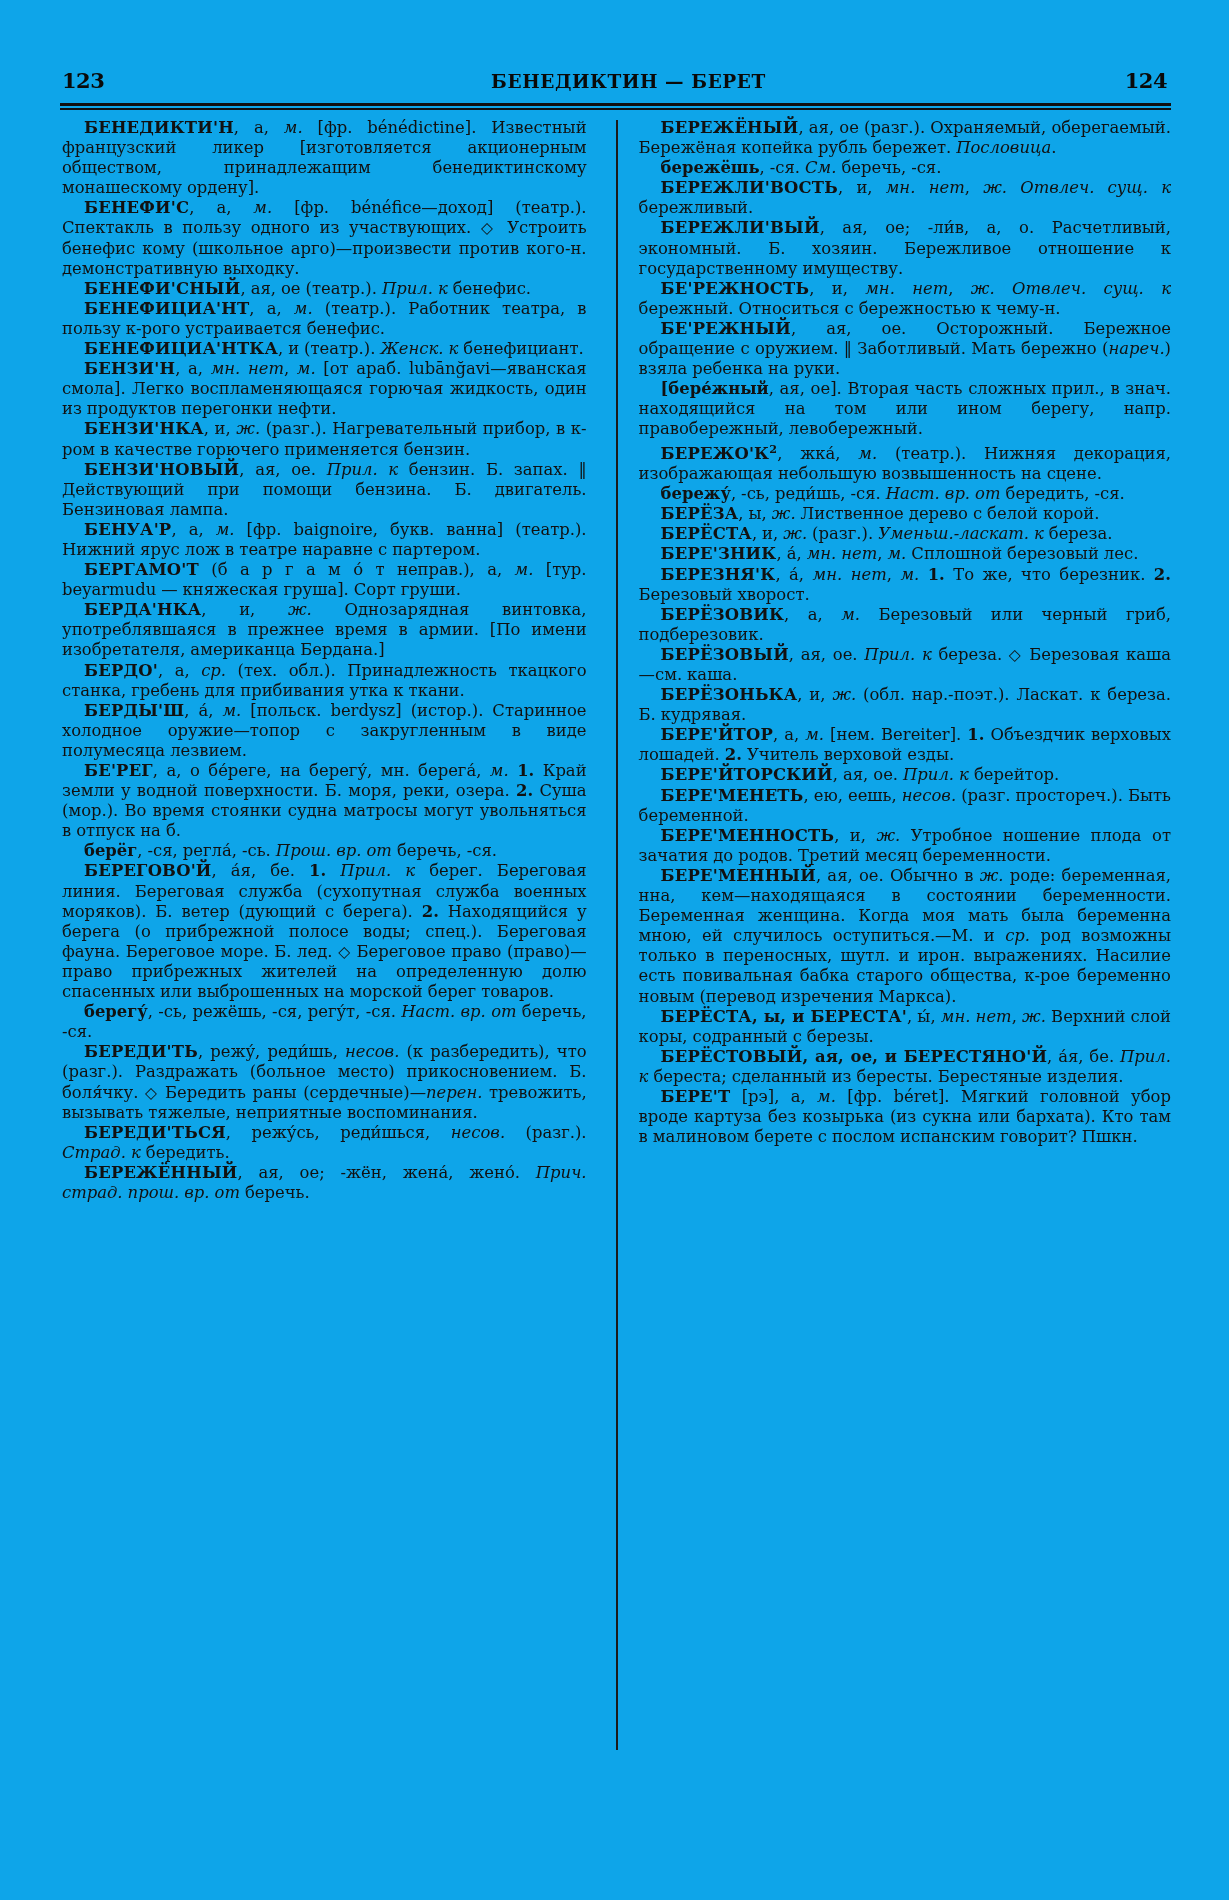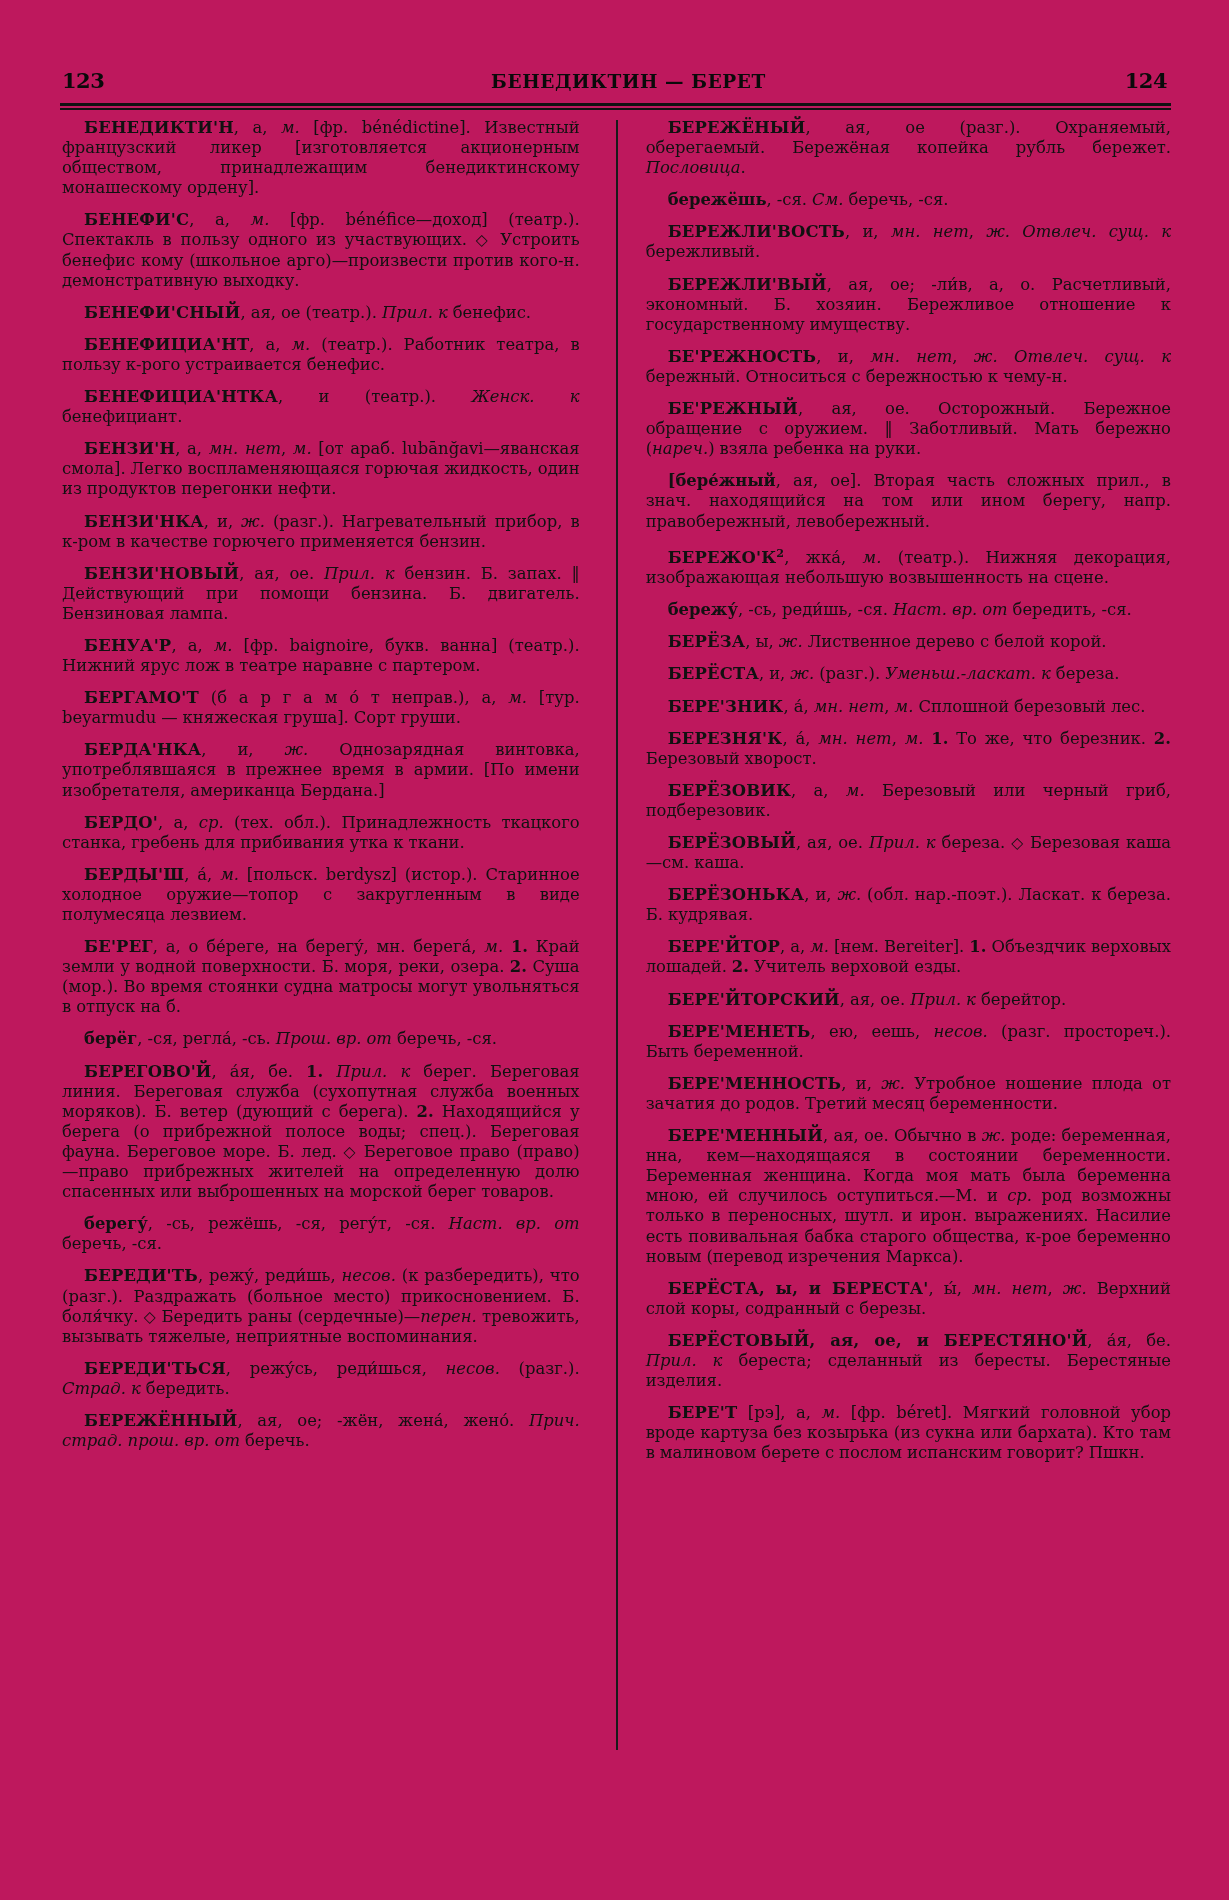--- a/index.html
+++ b/index.html
@@ -5,21 +5,21 @@
 <style>
   html, body {
     margin: 0;
     padding: 0;
     background: #ffffff;
   }
   .page {
     position: relative;
     width: 1229px;
     height: 1900px;
-    background: #be185d;
+    background: #0ea5e9;
     box-sizing: border-box;
     font-family: "DejaVu Serif", "Liberation Serif", serif;
     overflow: hidden;
   }
 
   
   .runhead {
     position: absolute;
     left: 62px;
     right: 62px;
@@ -64,21 +64,21 @@
   }
 
   
   .columns {
     position: absolute;
     left: 62px;
     right: 58px;
     top: 118px;
     bottom: 150px;
     display: flex;
-    gap: 16px;
+    gap: 9px;
   }
   .col {
     width: 50%;
     box-sizing: border-box;
   }
   .col.left  { padding-right: 20px; }
   .col.right { padding-left: 12px; }
 
   .divider {
     width: 2px;
@@ -92,21 +92,21 @@
   .entry {
     font-size: 16.4px;
     line-height: 20.1px;
     color: #111;
     text-align: justify;
     text-indent: 22px;
     margin: 0;
     hyphens: manual;
     word-spacing: -0.2px;
   }
-  .entry + .entry { margin-top: 12px; }
+  .entry + .entry { margin-top: 0px; }
 
   .hw {            
     font-weight: bold;
     letter-spacing: 0.2px;
   }
   .b  { font-weight: bold; }
   .i  { font-style: italic; }
   .sup { font-size: 0.68em; vertical-align: super; font-weight: bold; }
   .dia { font-weight: bold; font-size: 0.95em; }   
   .num { font-weight: bold; }

